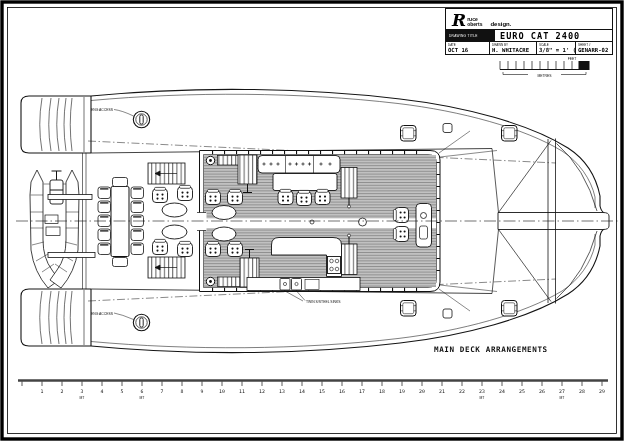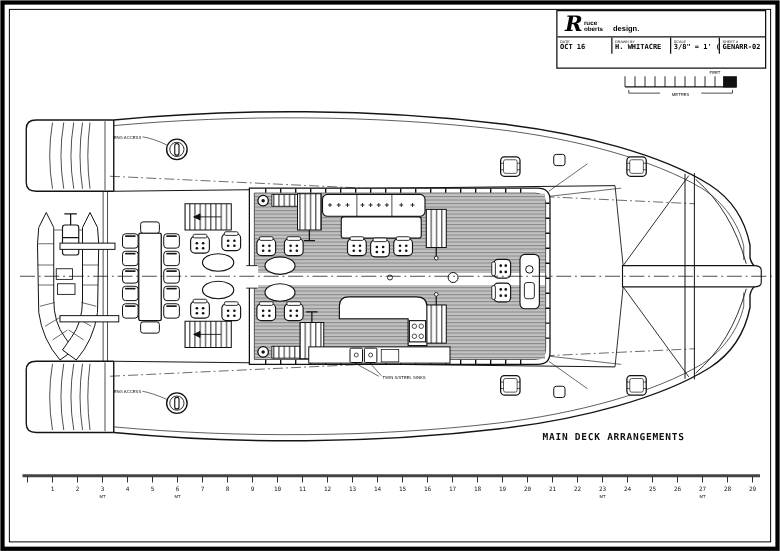--- a/index.html
+++ b/index.html
@@ -353,20 +353,24 @@
 
 <div class="tblock">
   <div class="tb-logo">
     <span class="lg-R">R</span>
     <span class="lg-stack">
       <span>ruce</span>
       <span>oberts</span>
     </span>
     <span class="lg-design">design.</span>
   </div>
+  <div class="tb-title-row">
+    <span class="tb-title-label">DRAWING TITLE</span>
+    <span class="tb-title">EURO CAT 2400</span>
+  </div>
   <div class="tb-fields">
     <div class="tb-cell w1">
       <span class="tb-cell-label">DATE</span>
       <span class="tb-cell-value">OCT 16</span>
     </div>
     <div class="tb-cell w2">
       <span class="tb-cell-label">DRAWN BY</span>
       <span class="tb-cell-value">H. WHITACRE</span>
     </div>
     <div class="tb-cell w3">

